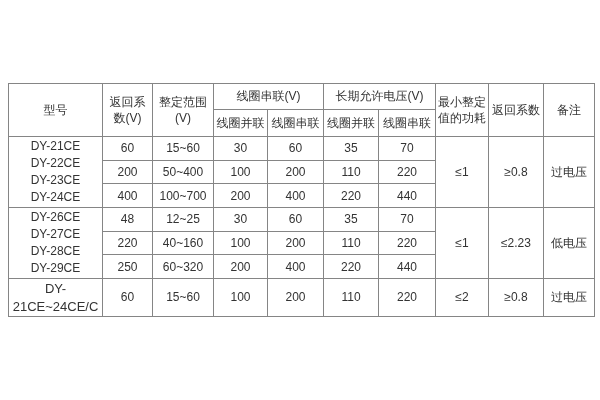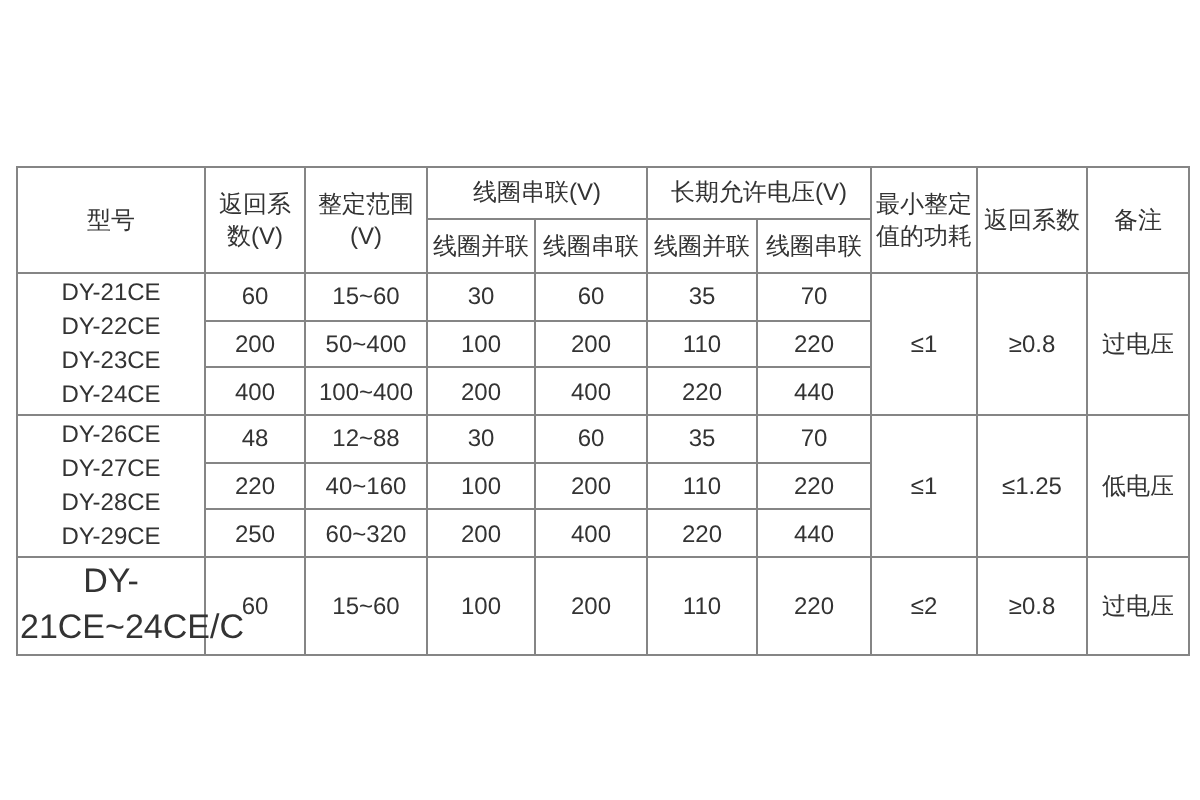--- a/index.html
+++ b/index.html
@@ -32,21 +32,21 @@
     font-weight: normal;
     color: #333333;
     padding: 1px 2px;
     line-height: 1.35;
     background: #ffffff;
   }
   .spec thead tr.h1 { height: 26px; }
   .spec thead tr.h2 { height: 27px; }
   .spec tbody tr { height: 15px; }
   .spec td.model-group div { line-height: 17px; }
-  .spec td.model-single { font-size: 17px; padding: 1px 1px; }
+  .spec td.model-single { font-size: 13px; padding: 1px 1px; }
 </style>
 </head>
 <body>
 
 <div class="page">
   <table class="spec">
     <colgroup>
       <col style="width:94px">
         <col style="width:50px">
         <col style="width:61px">
@@ -98,42 +98,42 @@
       <tr>
         <td>200</td>
         <td>50~400</td>
         <td>100</td>
         <td>200</td>
         <td>110</td>
         <td>220</td>
       </tr>
       <tr>
         <td>400</td>
-        <td>100~400</td>
+        <td>100~700</td>
         <td>200</td>
         <td>400</td>
         <td>220</td>
         <td>440</td>
       </tr>
 
       <tr>
         <td rowspan="3" class="model-group">
           <div>DY-26CE</div>
           <div>DY-27CE</div>
           <div>DY-28CE</div>
           <div>DY-29CE</div>
         </td>
         <td>48</td>
-        <td>12~88</td>
+        <td>12~25</td>
         <td>30</td>
         <td>60</td>
         <td>35</td>
         <td>70</td>
         <td rowspan="3">≤1</td>
-        <td rowspan="3">≤1.25</td>
+        <td rowspan="3">≤2.23</td>
         <td rowspan="3">低电压</td>
       </tr>
       <tr>
         <td>220</td>
         <td>40~160</td>
         <td>100</td>
         <td>200</td>
         <td>110</td>
         <td>220</td>
       </tr>

